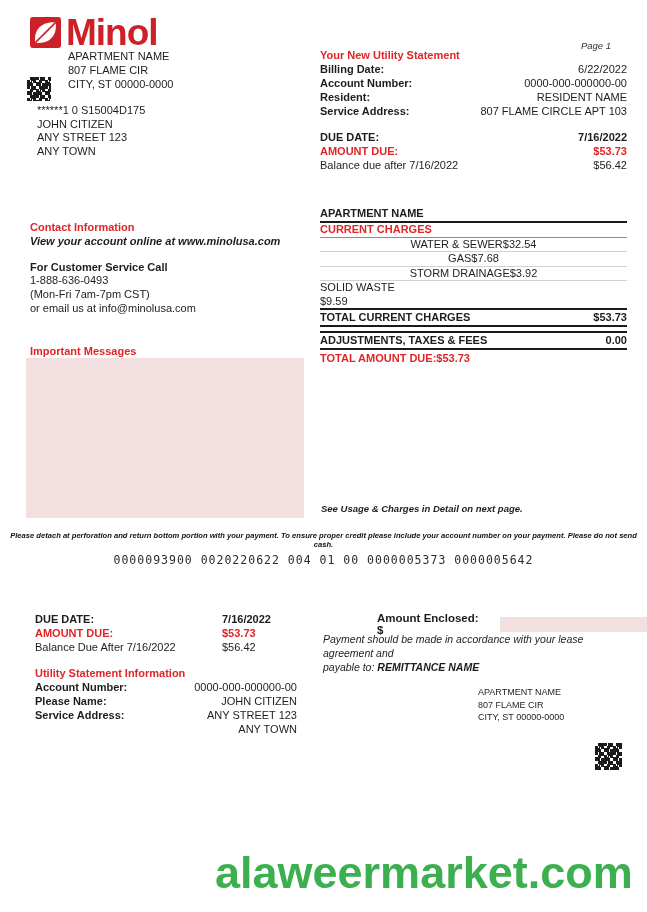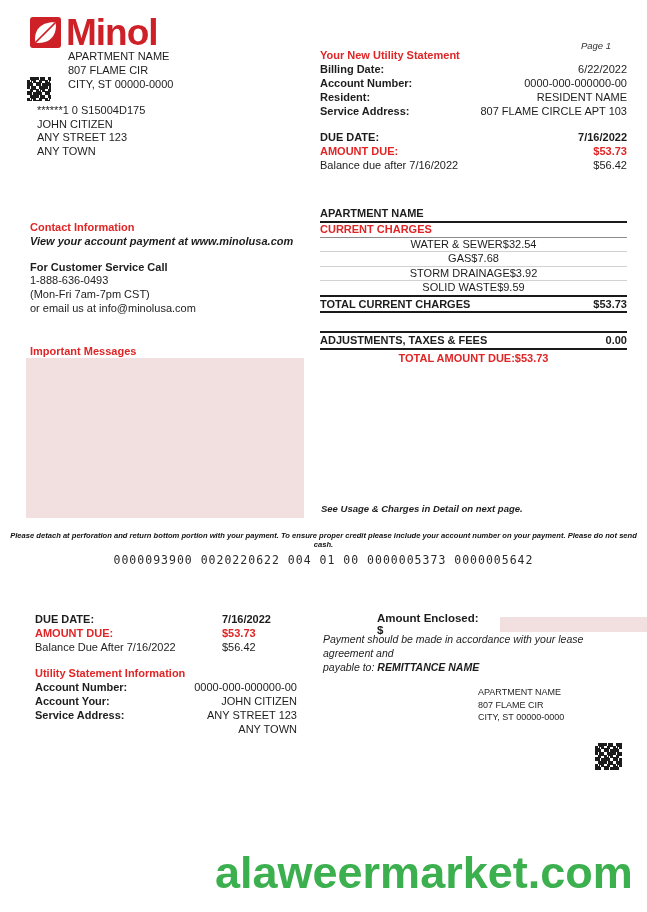--- a/index.html
+++ b/index.html
@@ -27,26 +27,26 @@
   .spacer12{height:12px;}
   
   .contact{position:absolute;left:30px;top:221px;line-height:13.8px;}
   .messages-title{position:absolute;left:30px;top:345px;font-weight:bold;color:#E02526;}
   .messages-box{position:absolute;left:26px;top:358px;width:278px;height:160px;background:#F2DFDF;}
   
   .charges{position:absolute;left:320px;top:207px;width:307px;}
   .tbl-hdr{font-weight:bold;border-bottom:2px solid #1a1a1a;padding-bottom:1px;line-height:13px;}
   .tbl-sec{font-weight:bold;color:#E02526;border-bottom:1px solid #8c8c8c;line-height:13.5px;}
   .c-row{display:flex;justify-content:center;line-height:13.5px;border-bottom:1px solid #d2d2d2;}
-  .c-row.last{border-bottom:2px solid #1a1a1a;}
+  .c-row.last{border-bottom:2px solid #1a1a1a;flex-direction:column;}
   .c-total{display:flex;justify-content:space-between;font-weight:bold;line-height:14.5px;border-bottom:2px solid #1a1a1a;}
   .adjust{position:absolute;left:320px;top:331px;width:307px;}
   .a-row{display:flex;justify-content:space-between;font-weight:bold;line-height:14.5px;
          border-top:2px solid #1a1a1a;border-bottom:2px solid #1a1a1a;}
-  .a-total{display:flex;justify-content:center;font-weight:bold;color:#E02526;line-height:15px;padding-top:1px;}
+  .a-total{display:flex;justify-content:flex-start;font-weight:bold;color:#E02526;line-height:15px;padding-top:1px;}
   
   .usage-note{position:absolute;left:321px;top:503px;font-size:9.5px;font-weight:bold;font-style:italic;text-align:center;}
   .detach-note{position:absolute;left:0;width:647px;top:531px;text-align:center;
                font-size:7.6px;font-weight:bold;font-style:italic;color:#111;}
   .ocr{position:absolute;left:0;width:647px;top:553px;text-align:center;
        font-family:"DejaVu Sans Mono",monospace;font-size:11.5px;letter-spacing:1px;color:#2a2a2a;}
   
   .remit-left{position:absolute;left:35px;top:612px;width:262px;}
   .r-row{display:grid;grid-template-columns:187px auto;line-height:14px;}
   .info-title{font-weight:bold;color:#E02526;line-height:14px;margin-top:12px;}
@@ -121,21 +121,21 @@
       <span>$53.73</span>
     </div>
     <div class="row">
       <span>Balance due after 7/16/2022</span>
       <span>$56.42</span>
     </div>
   </div>
 
   <div class="contact">
     <div class="bold red">Contact Information</div>
-    <div class="bold italic">View your account payment at www.minolusa.com</div>
+    <div class="bold italic">View your account online at www.minolusa.com</div>
     <div class="spacer12"></div>
     <div class="bold">For Customer Service Call</div>
     <div>1-888-636-0493</div>
     <div>(Mon-Fri 7am-7pm CST)</div>
     <div>or email us at info@minolusa.com</div>
   </div>
 
   <div class="messages-title">Important Messages</div>
   <div class="messages-box"></div>
 
@@ -191,21 +191,21 @@
     <div class="r-row">
       <span>Balance Due After 7/16/2022</span>
       <span>$56.42</span>
     </div>
     <div class="info-title">Utility Statement Information</div>
     <div class="i-row">
       <span class="bold">Account Number:</span>
       <span class="val">0000-000-000000-00</span>
     </div>
     <div class="i-row">
-      <span class="bold">Account Your:</span>
+      <span class="bold">Please Name:</span>
       <span class="val">JOHN CITIZEN</span>
     </div>
     <div class="i-row">
       <span class="bold">Service Address:</span>
       <span class="val">ANY STREET 123</span>
     </div>
     <div class="i-row">
       <span></span>
       <span class="val">ANY TOWN</span>
     </div>

